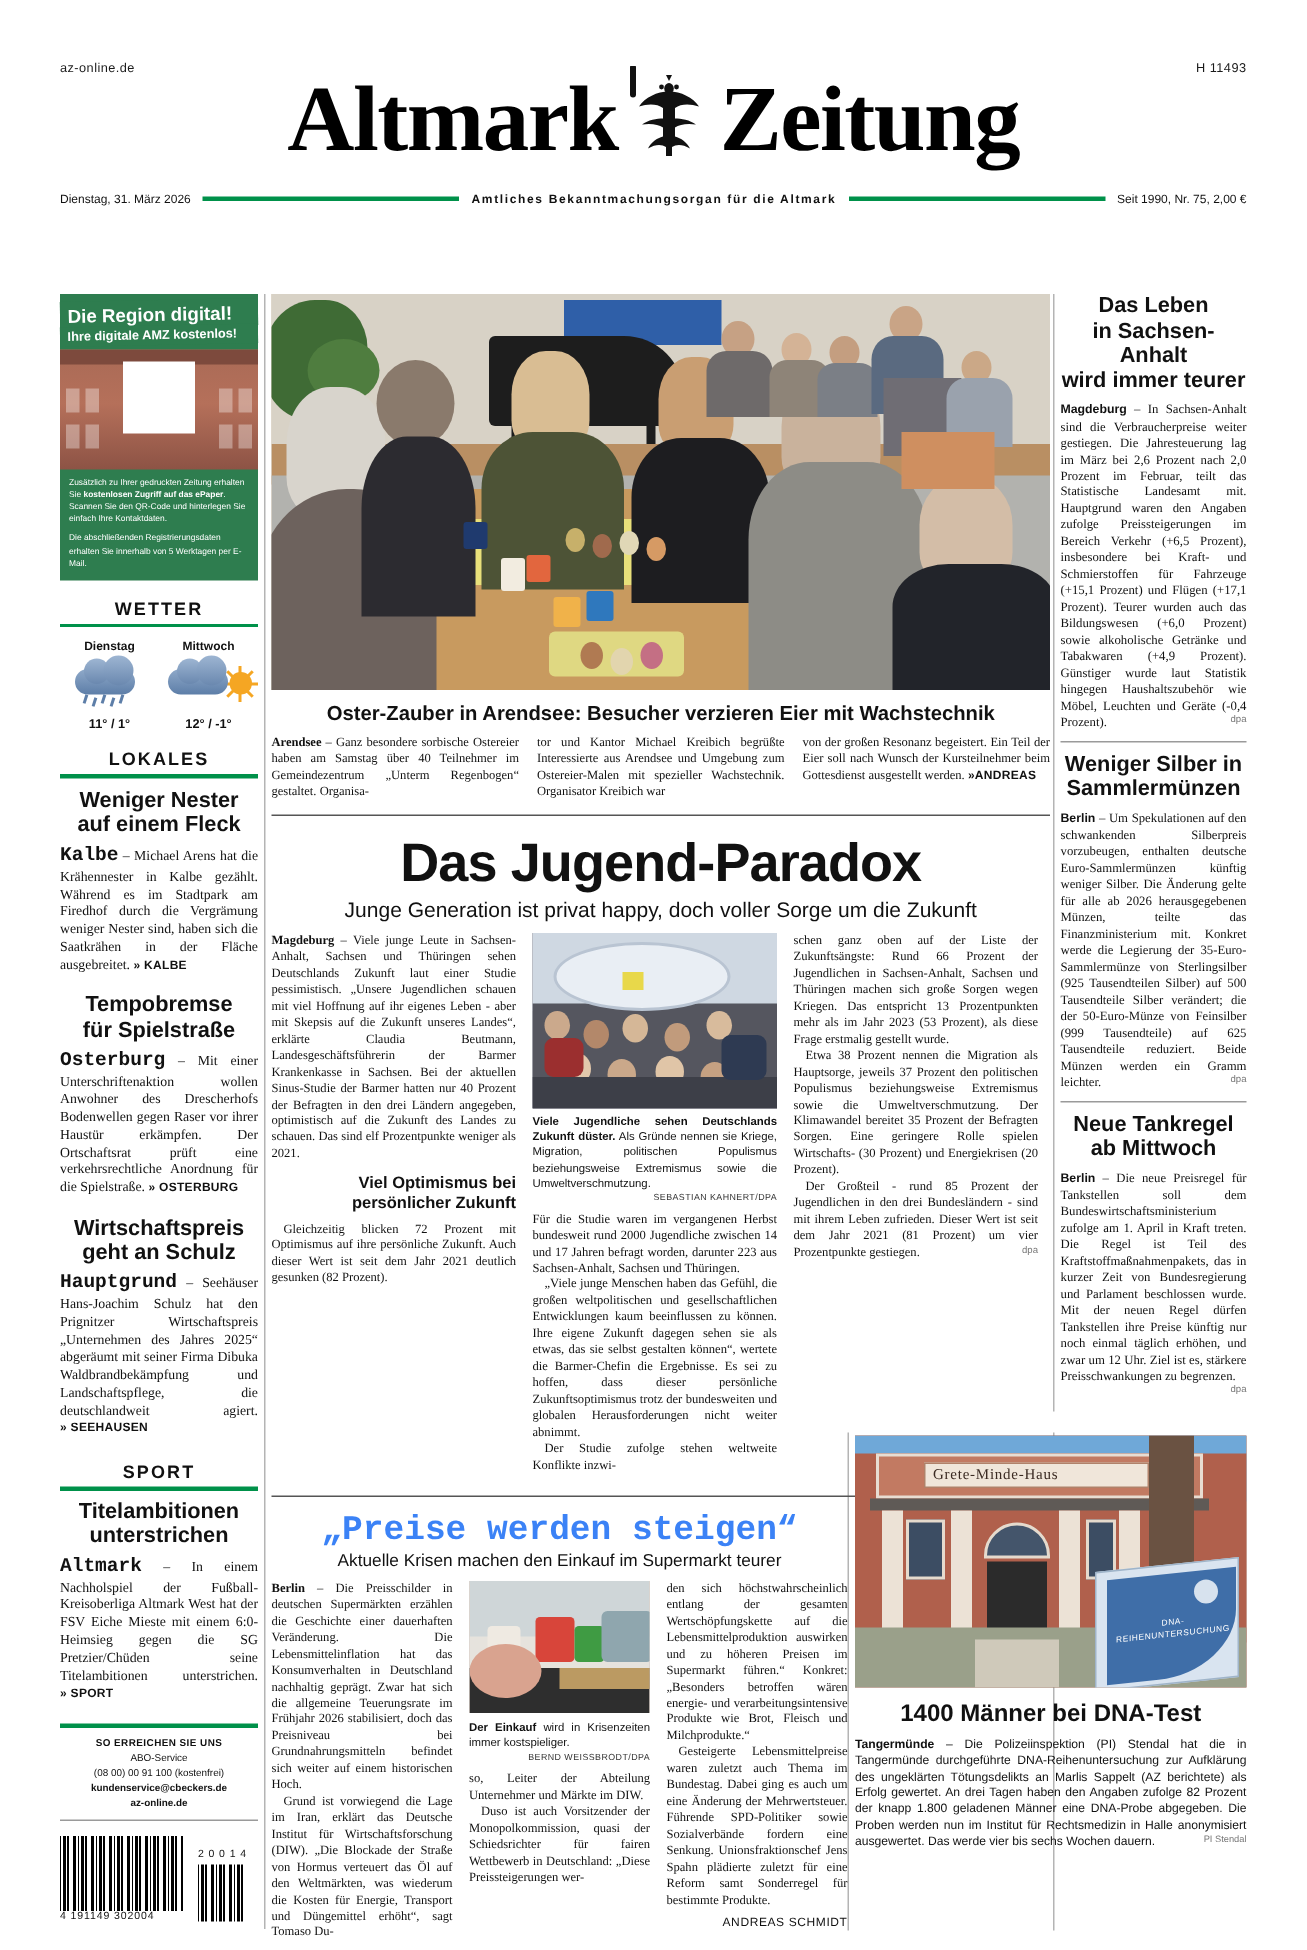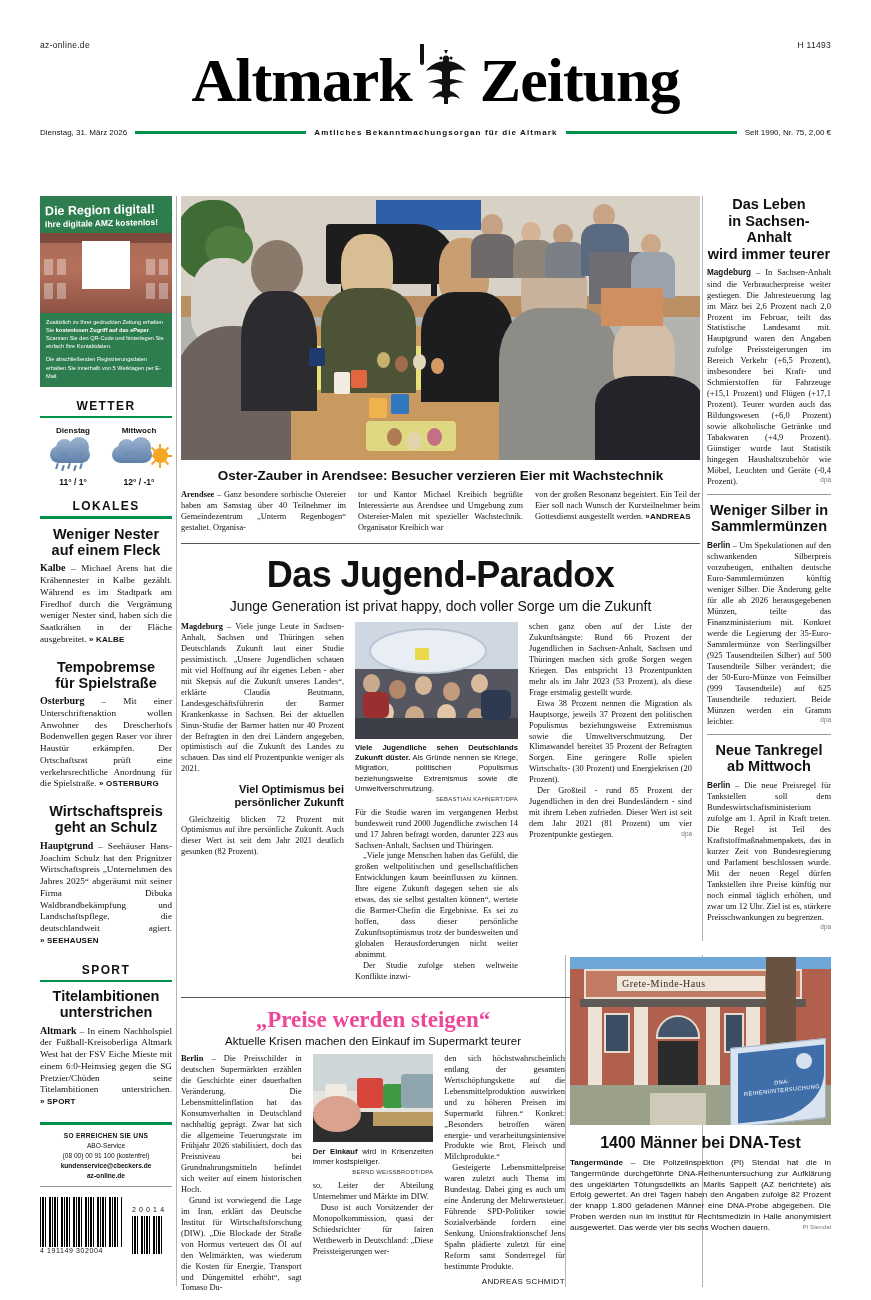--- a/index.html
+++ b/index.html
@@ -88,22 +88,22 @@
   .rain { position: absolute; left: 12px; top: 25px; width: 34px; height: 12px; }
   .rain i { position:absolute; width:1.6px; height:6px; background:#5d7ea8;
             transform: rotate(18deg); }
 
   
   .teaser-h { font-family: "Liberation Sans", sans-serif; font-weight: bold;
               font-size: 14.5px; line-height: 1.12; text-align: center;
               color: #111; margin: 7px 0 4px 0; }
   .teaser-b { font-family: "Liberation Serif", serif; font-size: 9.2px;
               line-height: 1.28; text-align: justify; color: #111; }
-  .teaser-b b.place { font-family: Liberation Serif, serif; font-weight: bold;
-                      font-size: 10px; }
+  .teaser-b b.place { font-family: Liberation Mono, monospace; font-weight: bold;
+                      font-size: 13px; }
   .more { font-family: "Liberation Sans", sans-serif; font-weight: bold;
           font-size: 8px; letter-spacing: .2px; white-space: nowrap; }
 
   
   .contact { text-align: center; font-family: "Liberation Sans", sans-serif;
              font-size: 6.6px; line-height: 1.55; color: #111; padding: 6px 0 4px; }
   .contact .ttl { font-weight: bold; letter-spacing: .3px; }
   .contact .mail { font-weight: bold; }
 
   
@@ -149,22 +149,22 @@
   .photo-cap b { font-weight: bold; }
   .credit { font-family: "Liberation Sans", sans-serif; font-size: 5.9px;
             letter-spacing: .3px; color: #333; text-align: right; margin-top: 2px; }
   .dpa { font-family: "Liberation Sans", sans-serif; font-size: 6.4px; color: #777;
          float: right; margin-left: 4px; }
   .byline { font-family: "Liberation Sans", sans-serif; font-weight: normal;
             font-size: 8px; letter-spacing: .4px; text-align: right; margin-top: 4px;
             color: #111; }
 
   
-  .pz-head { font-family: Liberation Serif, serif; font-weight: bold;
-             font-size: 23px; text-align: center; color: #ec4899; margin: 9px 0 2px; }
+  .pz-head { font-family: Liberation Mono, monospace; font-weight: bold;
+             font-size: 23px; text-align: center; color: #3b82f6; margin: 9px 0 2px; }
   .pz-sub { font-family: "Liberation Sans", sans-serif; font-size: 11.5px;
             text-align: center; color: #111; margin-bottom: 7px; }
   .pz-grid { display: flex; gap: 11px; }
   .pz-c { width: 122px; }
   .pz-photo { width: 100%; height: 88px; background: #b9a79b; overflow: hidden;
               position: relative; }
 
   
   .r-head { font-family: "Liberation Sans", sans-serif; font-weight: bold;
             font-size: 14.5px; line-height: 1.14; text-align: center;

